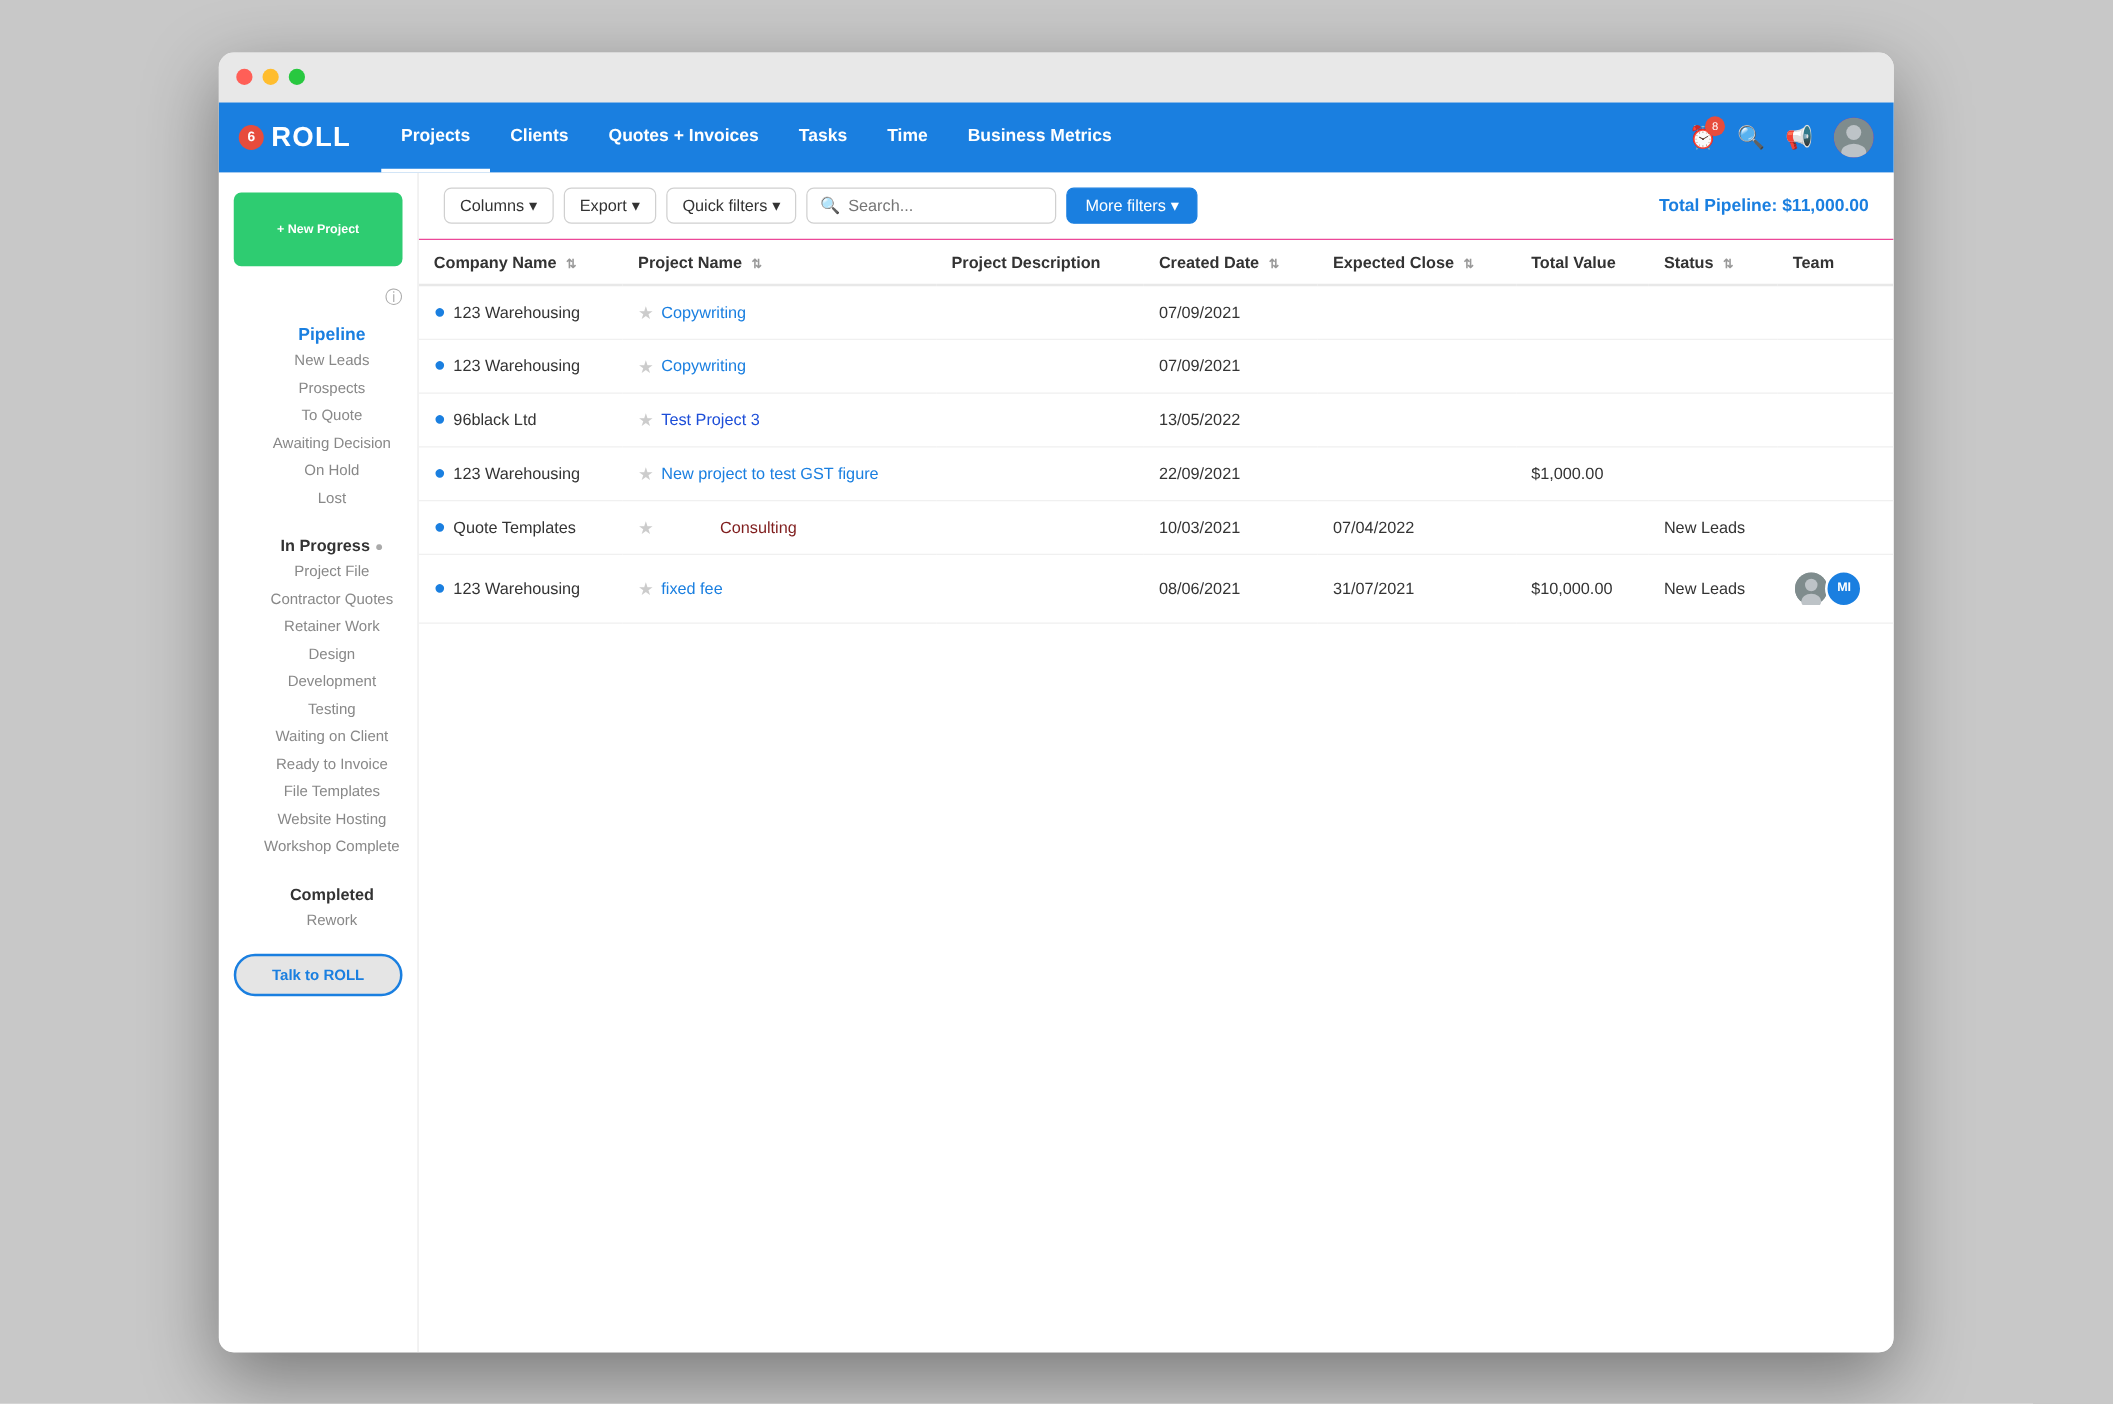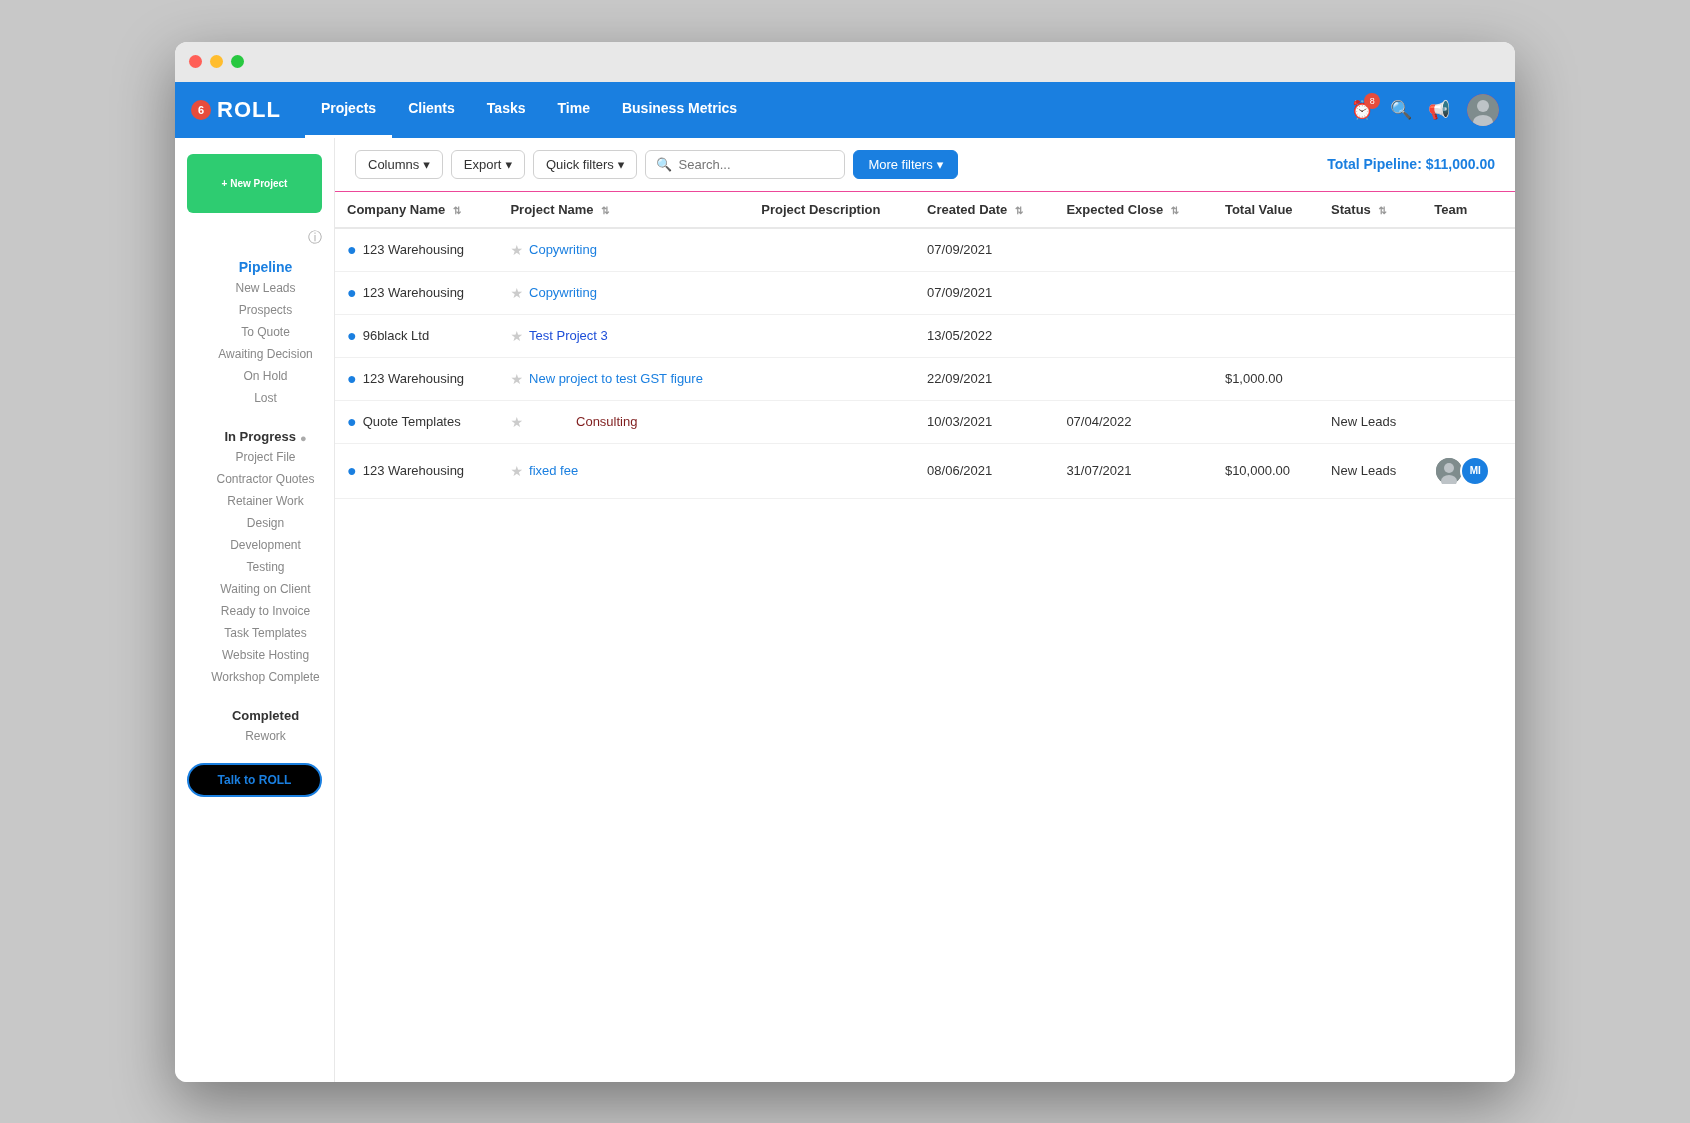--- a/index.html
+++ b/index.html
@@ -189,21 +189,21 @@
       color: #333;
       text-align: center;
       padding: 8px 12px 2px 12px;
       display: flex;
       align-items: flex-end;
       justify-content: center;
       gap: 4px;
     }
     .talk-btn {
       margin: 16px 12px 8px 12px;
-      background: #000000;
+      background: #e5e5e5;
       color: #1a7fe0;
       border: 2px solid #1a7fe0;
       border-radius: 20px;
       padding: 8px 12px;
       font-size: 12px;
       font-weight: 600;
       cursor: pointer;
       width: calc(100% - 24px);
       text-align: center;
     }
@@ -345,20 +345,21 @@
   </div>
 
   <div class="navbar">
     <div class="nav-logo">
       <div class="nav-logo-badge">6</div>
       <div class="nav-logo-text">ROLL</div>
     </div>
     <div class="nav-items">
       <div class="nav-item active">Projects</div>
       <div class="nav-item">Clients</div>
+      <div class="nav-item">Quotes + Invoices</div>
       <div class="nav-item">Tasks</div>
       <div class="nav-item">Time</div>
       <div class="nav-item">Business Metrics</div>
     </div>
     <div class="nav-right">
       <div class="nav-icon">
         ⏰
         <span class="nav-icon-badge">8</span>
       </div>
       <div class="nav-icon">🔍</div>
@@ -395,21 +396,21 @@
           <span style="color:#aaa;font-size:11px;cursor:pointer;">●</span>
         </div>
         <div class="sidebar-item">Project File</div>
         <div class="sidebar-item">Contractor Quotes</div>
         <div class="sidebar-item">Retainer Work</div>
         <div class="sidebar-item">Design</div>
         <div class="sidebar-item">Development</div>
         <div class="sidebar-item">Testing</div>
         <div class="sidebar-item">Waiting on Client</div>
         <div class="sidebar-item">Ready to Invoice</div>
-        <div class="sidebar-item">Task Templates</div>
+        <div class="sidebar-item">File Templates</div>
         <div class="sidebar-item">Website Hosting</div>
         <div class="sidebar-item">Workshop Complete</div>
       </div>
 
       <div class="sidebar-section-group">
         <div class="sidebar-group-title">Completed</div>
         <div class="sidebar-item">Rework</div>
       </div>
 
       <div class="talk-btn">Talk to ROLL</div>

